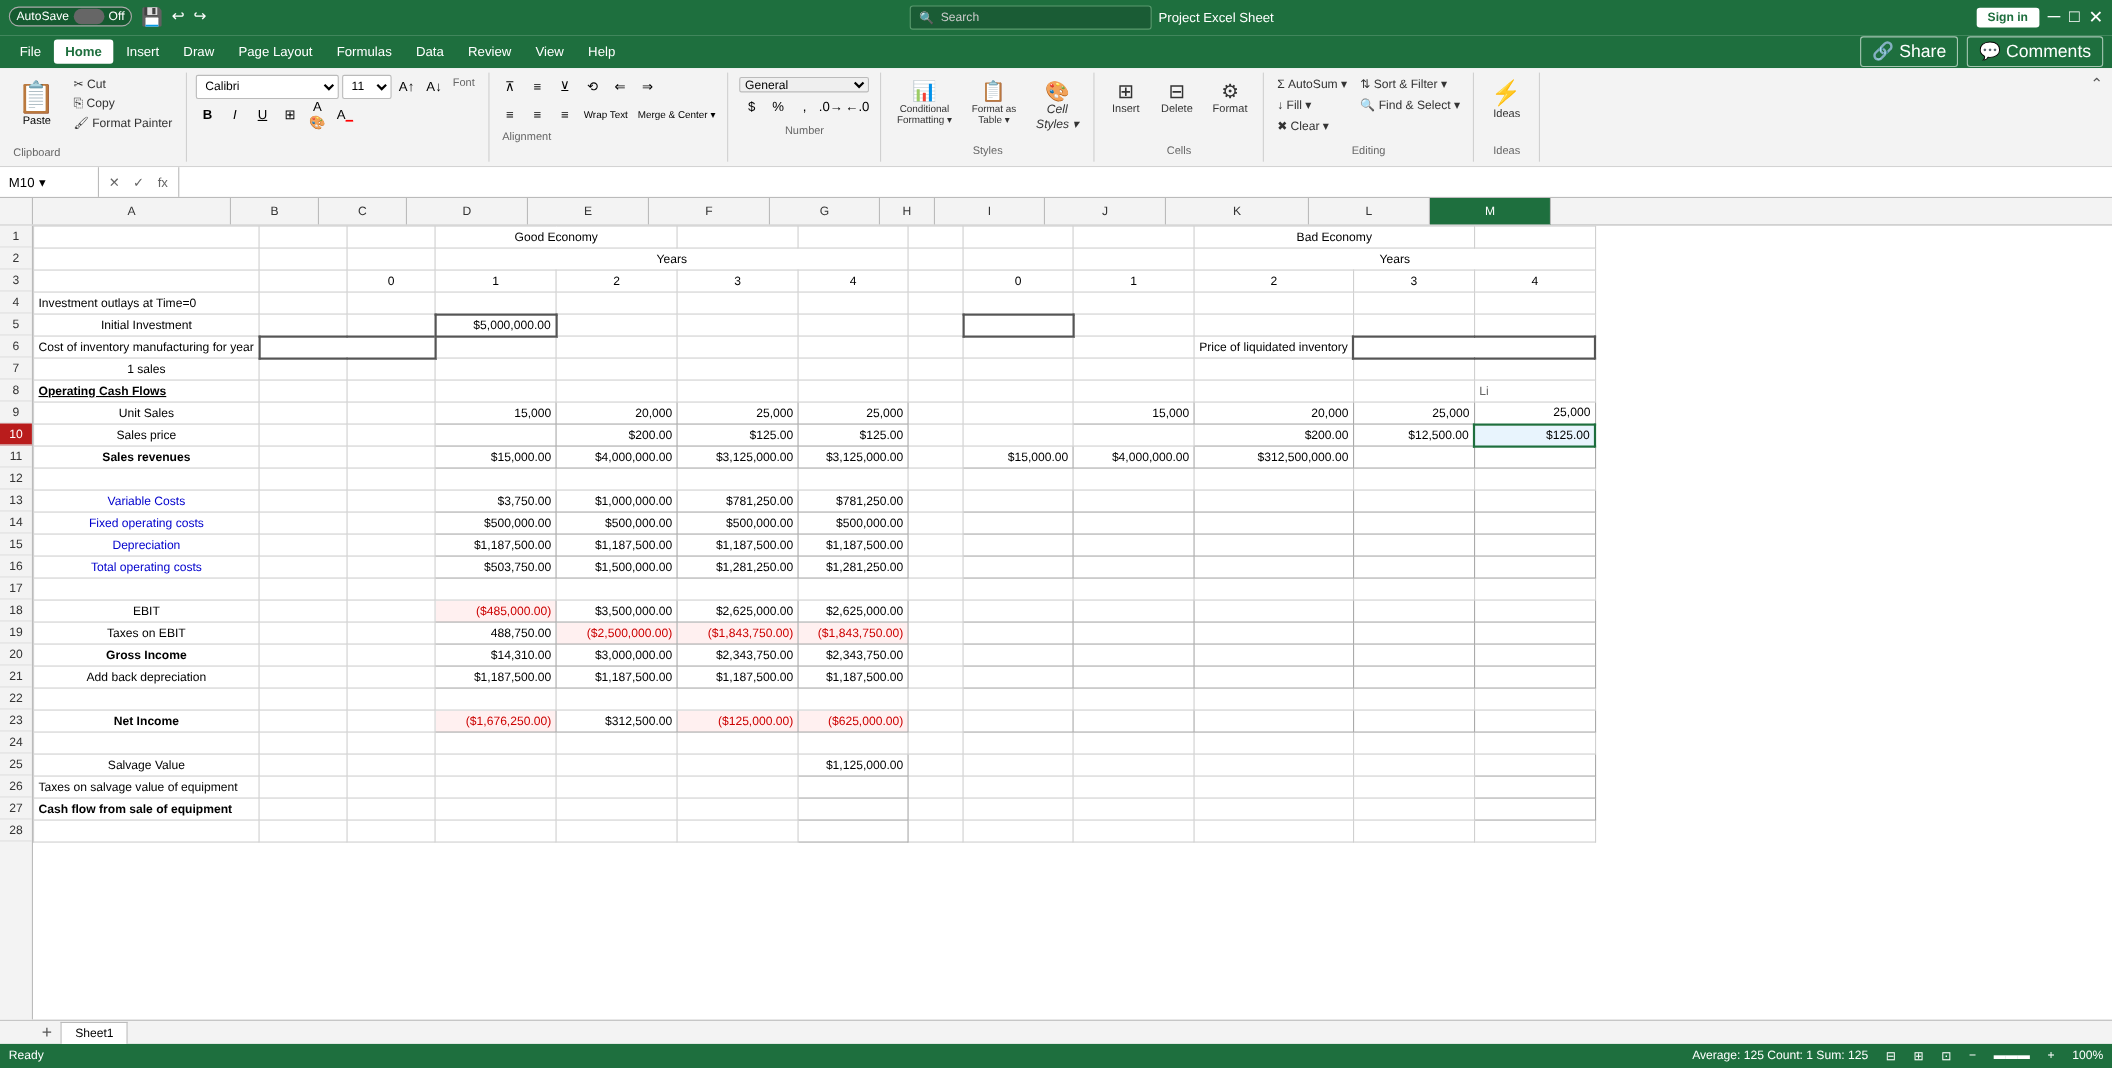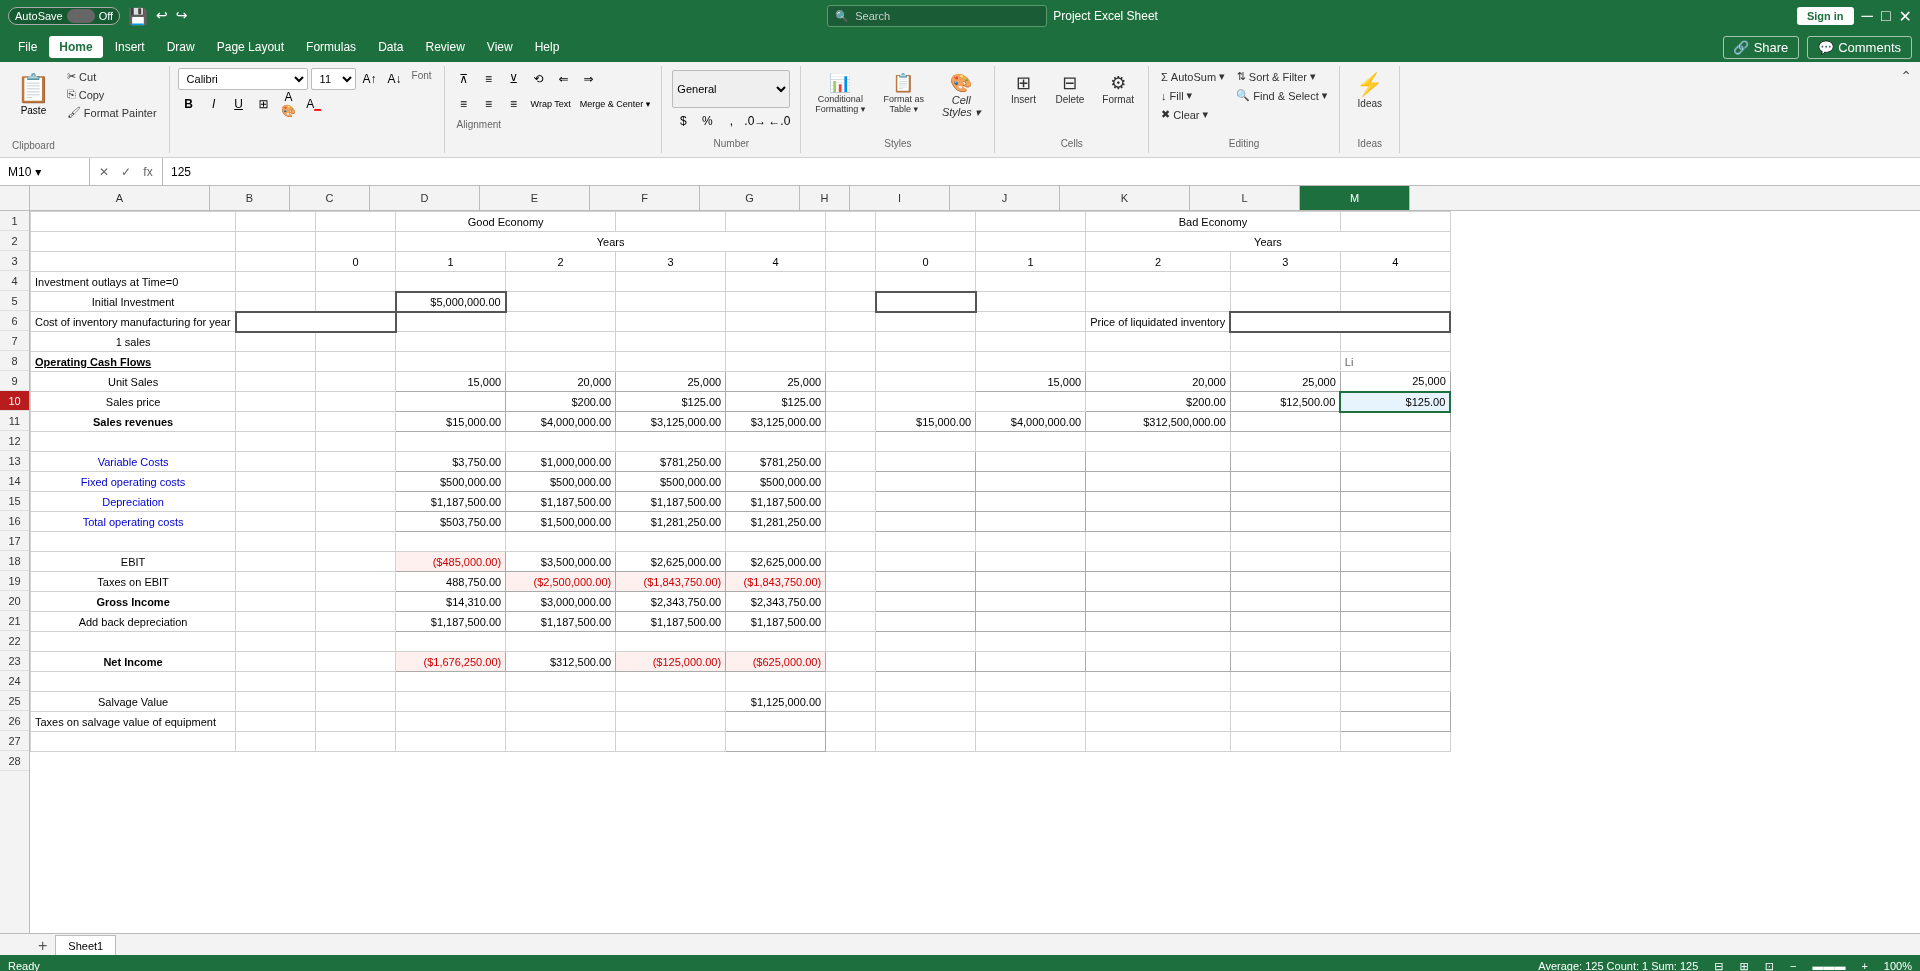--- a/index.html
+++ b/index.html
@@ -74,21 +74,21 @@
       color: white;
     }
     .menu-item.active { background: white; color: #1e6f3e; font-weight: bold; }
     .menu-right { margin-left: auto; display: flex; gap: 8px; }
     .share-btn, .comments-btn {
       background: transparent;
       border: 1px solid rgba(255,255,255,0.6);
       color: white;
       padding: 3px 10px;
       border-radius: 3px;
-      font-size: 13px;
+      font-size: 16px;
       cursor: pointer;
     }
 
     
     .ribbon {
       background: #f3f3f3;
       border-bottom: 1px solid #d0d0d0;
       min-height: 90px;
       display: flex;
       align-items: stretch;
@@ -432,21 +432,21 @@
         <button class="fmt-btn">≡</button>
         <button class="fmt-btn" style="font-size:9px; width:auto; padding:0 2px;">Wrap Text</button>
         <button class="fmt-btn" style="font-size:9px; width:auto; padding:0 2px;">Merge &amp; Center ▾</button>
       </div>
     </div>
     <div class="ribbon-group-label">Alignment</div>
   </div>
 
   <div class="ribbon-group" style="flex-direction:column; min-width:100px;">
     <div style="width:100%; padding:2px;">
-      <select style="width:100%; border:1px solid #bbb; height:38px; font-size:11px; border-radius:2px;">
+      <select style="width:100%; border:1px solid #bbb; height:14px; font-size:11px; border-radius:2px;">
         <option>General</option>
       </select>
       <div style="display:flex; gap:2px; margin-top:2px;">
         <button class="fmt-btn">$</button>
         <button class="fmt-btn">%</button>
         <button class="fmt-btn">,</button>
         <button class="fmt-btn">.0→</button>
         <button class="fmt-btn">←.0</button>
       </div>
     </div>
@@ -538,23 +538,20 @@
 
 <div class="formula-bar">
   <div class="name-box">
     <span>M10</span>
     <span style="margin-left:4px; cursor:pointer;">▾</span>
   </div>
   <div class="formula-btns">
     <div class="formula-btn">✕</div>
     <div class="formula-btn">✓</div>
     <div class="formula-btn">fx</div>
-  </div>
-  <div class="formula-input">
-    <span>125</span>
   </div>
 </div>
 
 <div class="spreadsheet-container" style="height: calc(971px - 32px - 30px - 90px - 28px - 22px - 22px);">
 
   <div class="sheet-header-row">
     <div class="corner-cell"></div>
     <div class="col-header" style="width:180px; min-width:180px;">A</div>
     <div class="col-header" style="width:80px; min-width:80px;">B</div>
     <div class="col-header" style="width:80px; min-width:80px;">C</div>
@@ -1021,20 +1018,35 @@
             <td></td>
             <td style="border:1px solid #aaa;"></td>
             <td></td>
             <td></td>
             <td></td>
             <td></td>
             <td></td>
             <td style="border:1px solid #aaa;"></td>
           </tr>
 
+          <tr>
+            <td class="cell-bold">Cash flow from sale of equipment</td>
+            <td></td>
+            <td></td>
+            <td></td>
+            <td></td>
+            <td></td>
+            <td style="border:1px solid #aaa;"></td>
+            <td></td>
+            <td></td>
+            <td></td>
+            <td></td>
+            <td></td>
+            <td style="border:1px solid #aaa;"></td>
+          </tr>
 
           <tr>
             <td></td>
             <td></td>
             <td></td>
             <td></td>
             <td></td>
             <td></td>
             <td style="border:1px solid #aaa;"></td>
             <td></td>

